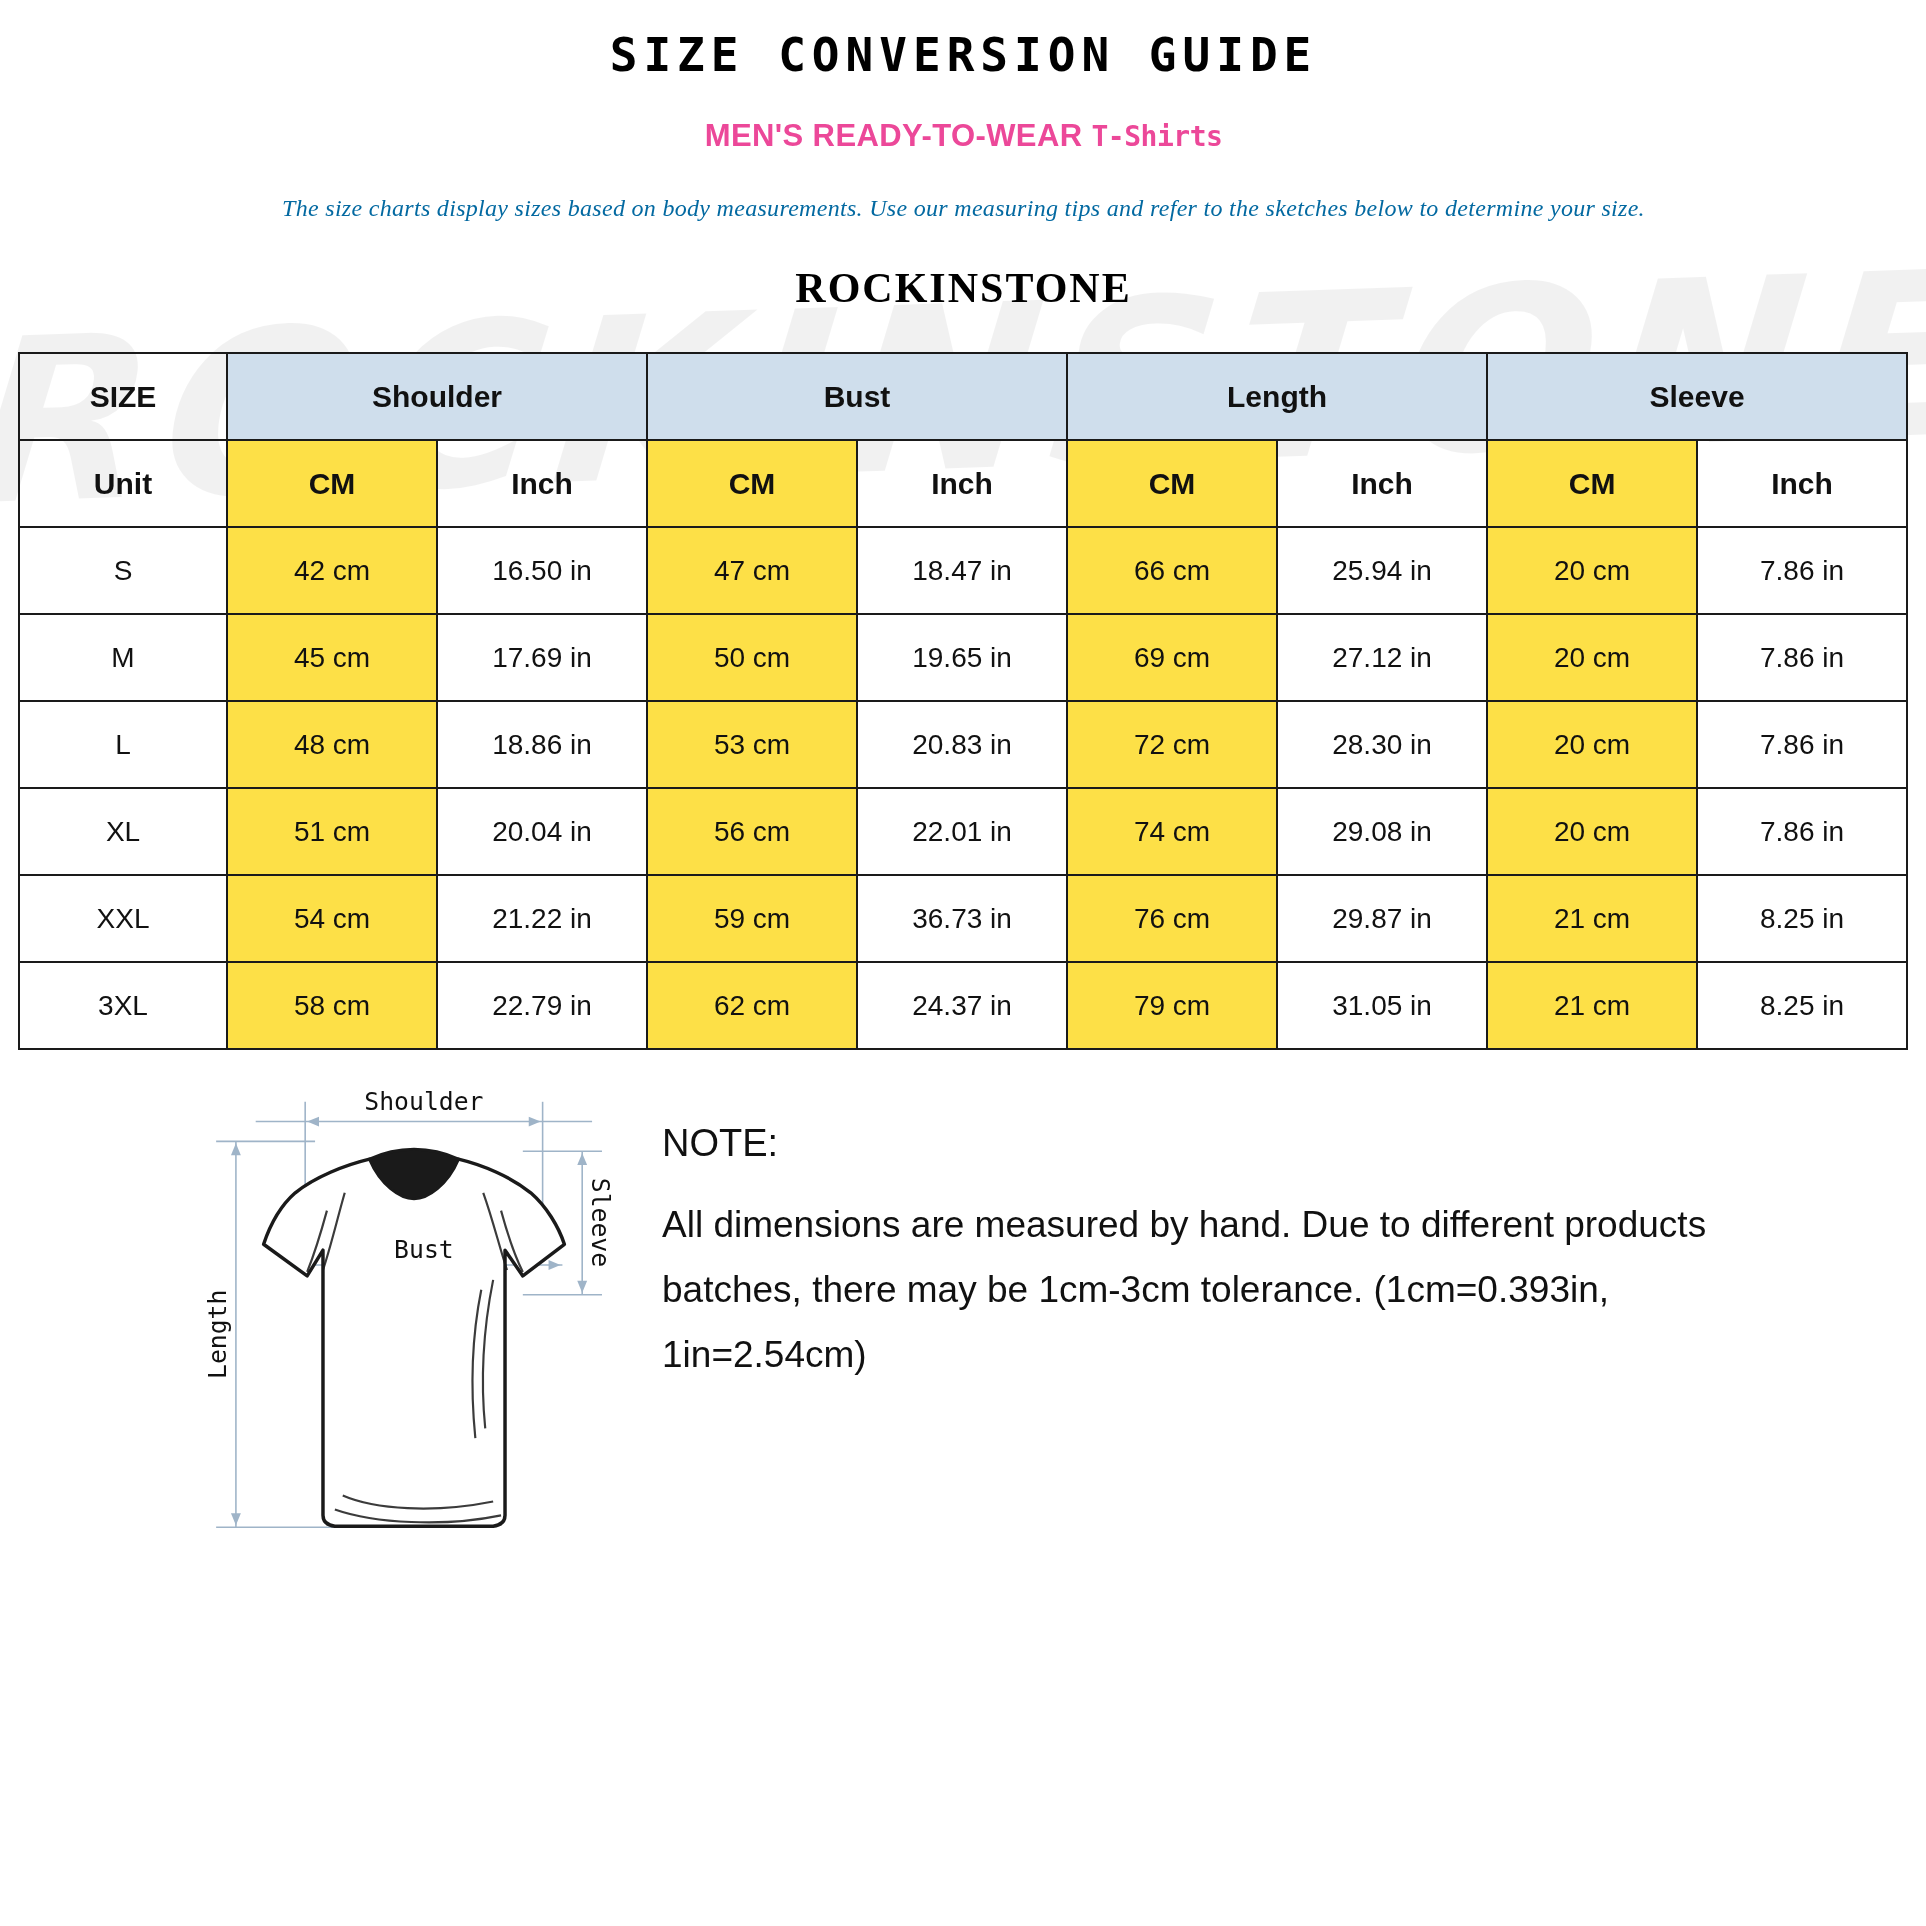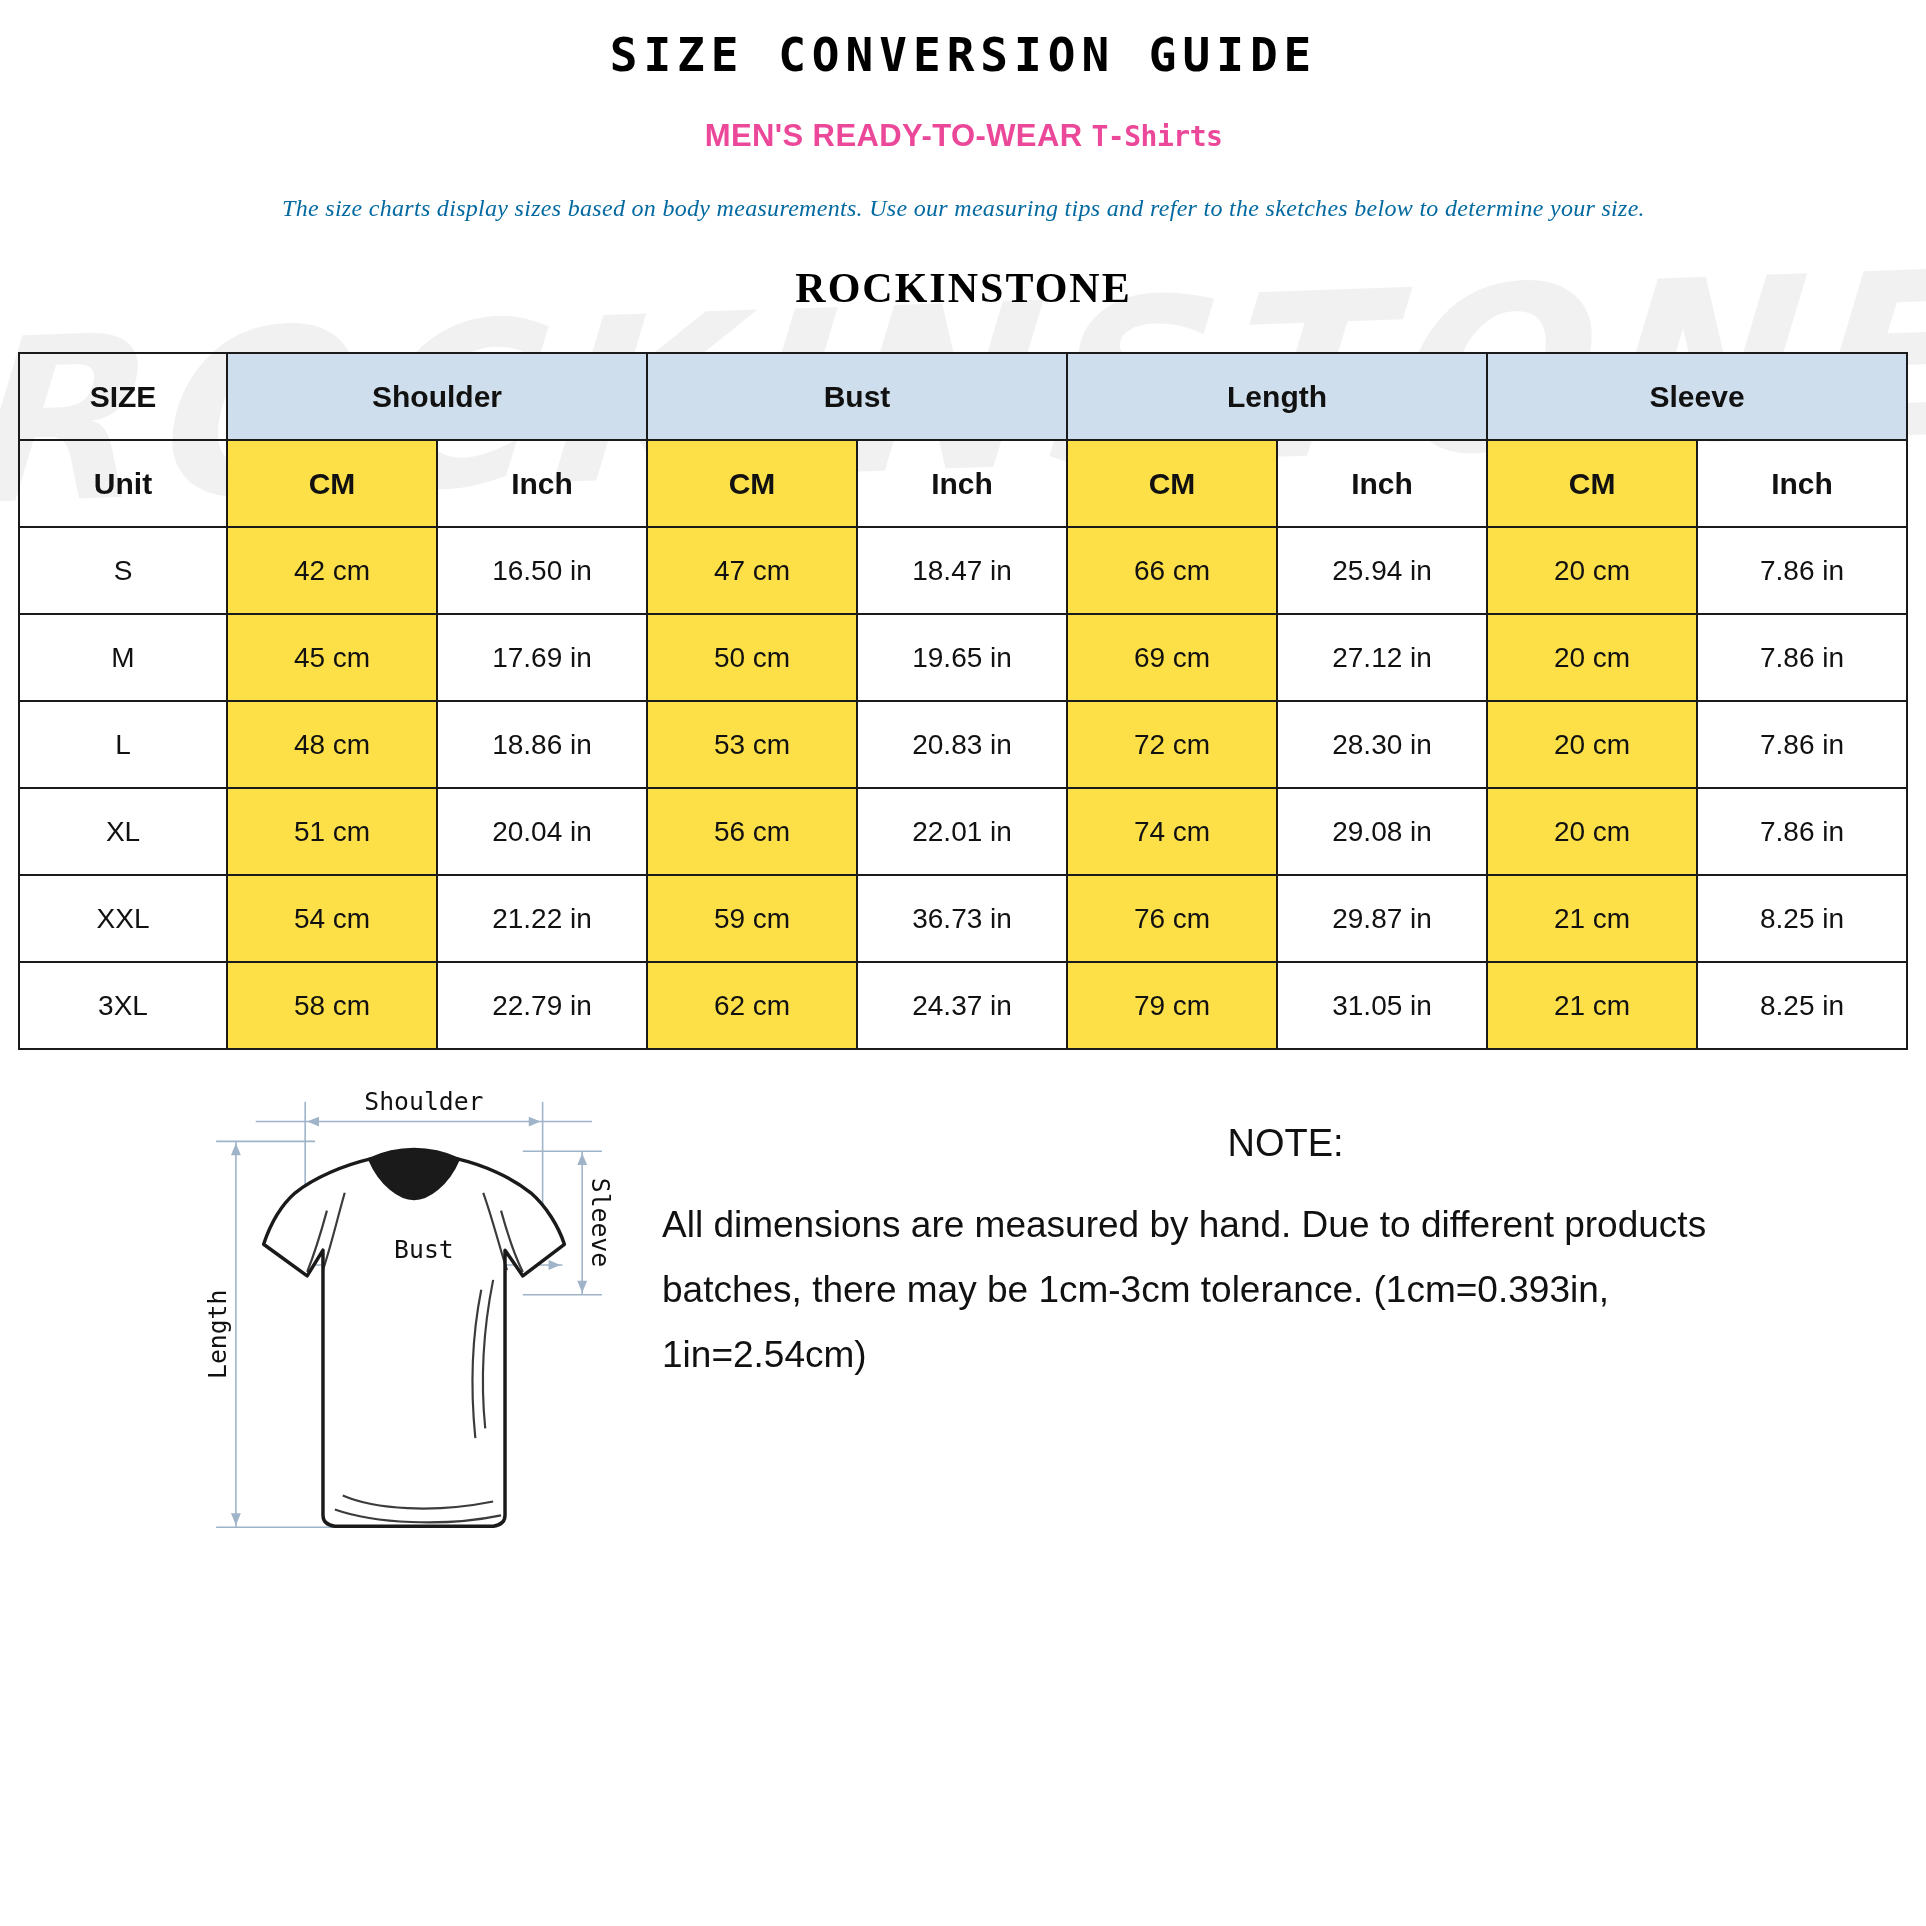--- a/index.html
+++ b/index.html
@@ -124,21 +124,20 @@
   .note-wrap {
     flex: 1;
     padding-left: 30px;
     padding-top: 50px;
   }
   .note-title {
     font-size: 38px;
     font-weight: 400;
     margin-bottom: 28px;
     color: #111;
-    text-align: center;
   }
   .note-text {
     font-size: 37px;
     line-height: 1.75;
     color: #111;
     max-width: 1119px;
   }
 </style>
 </head>
 <body>

